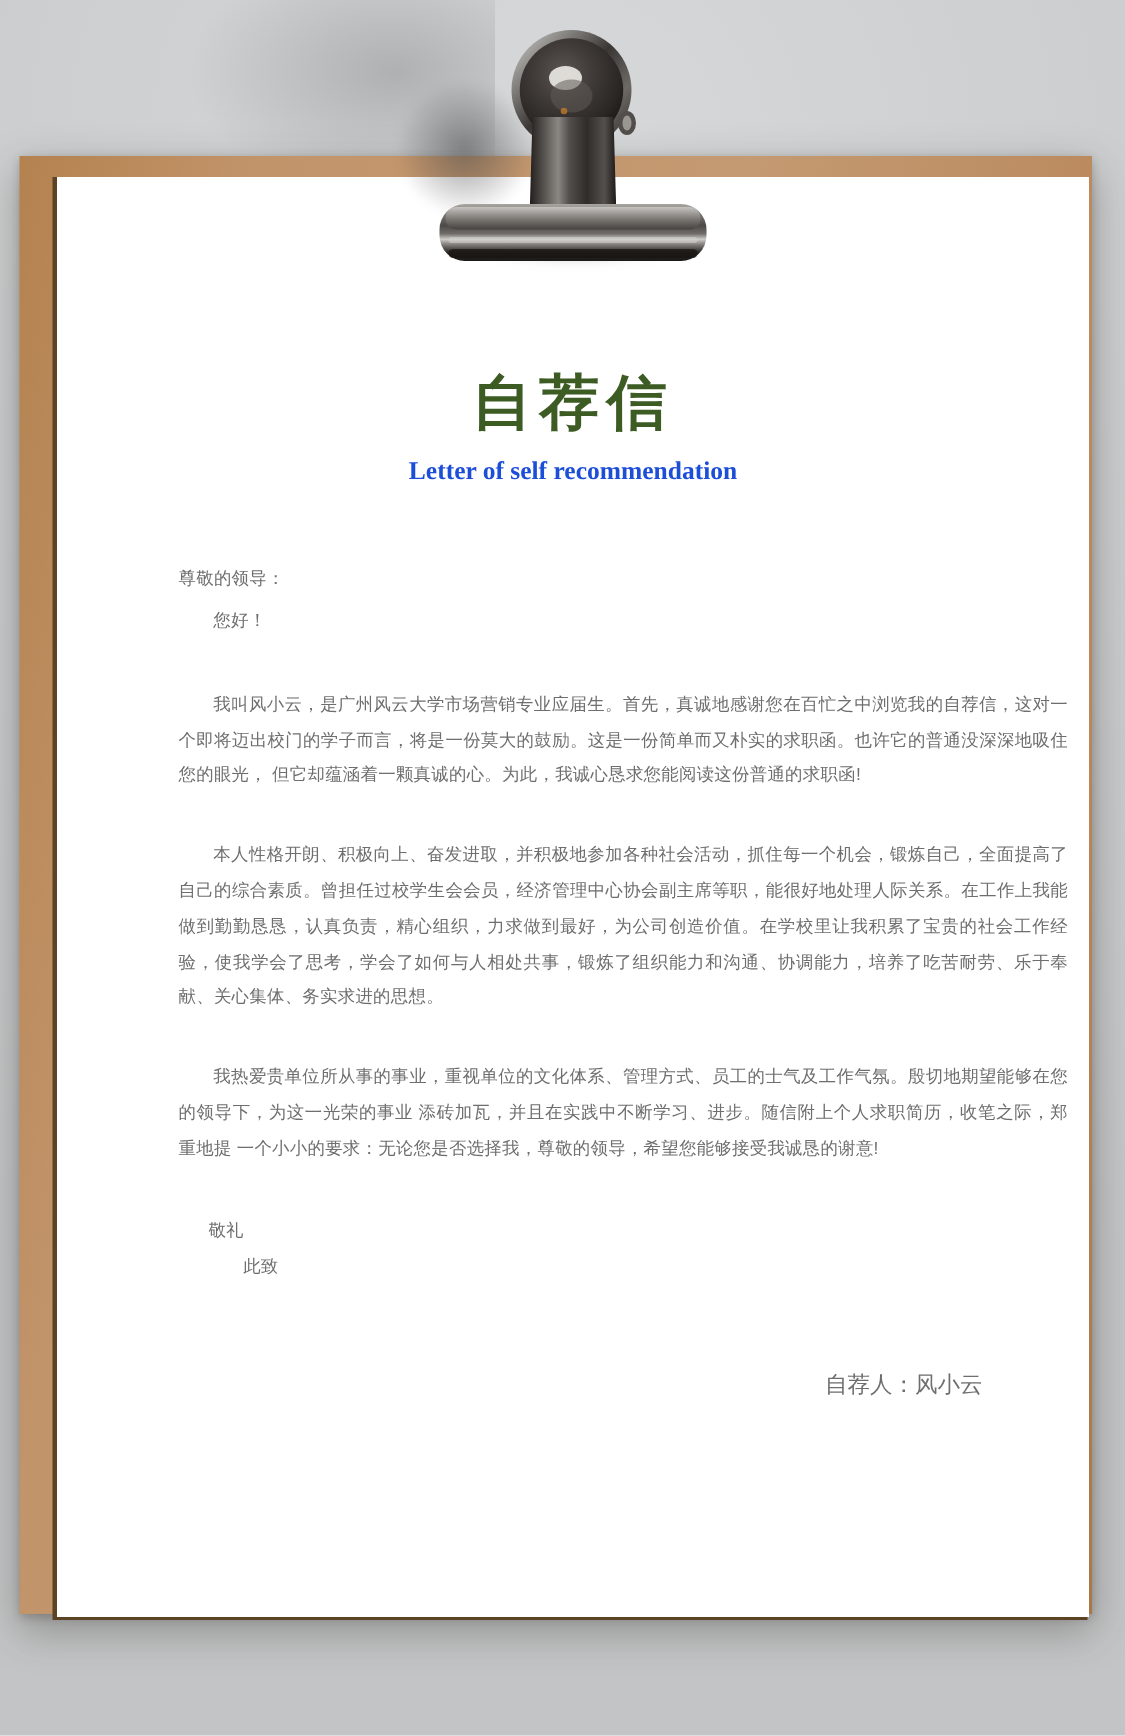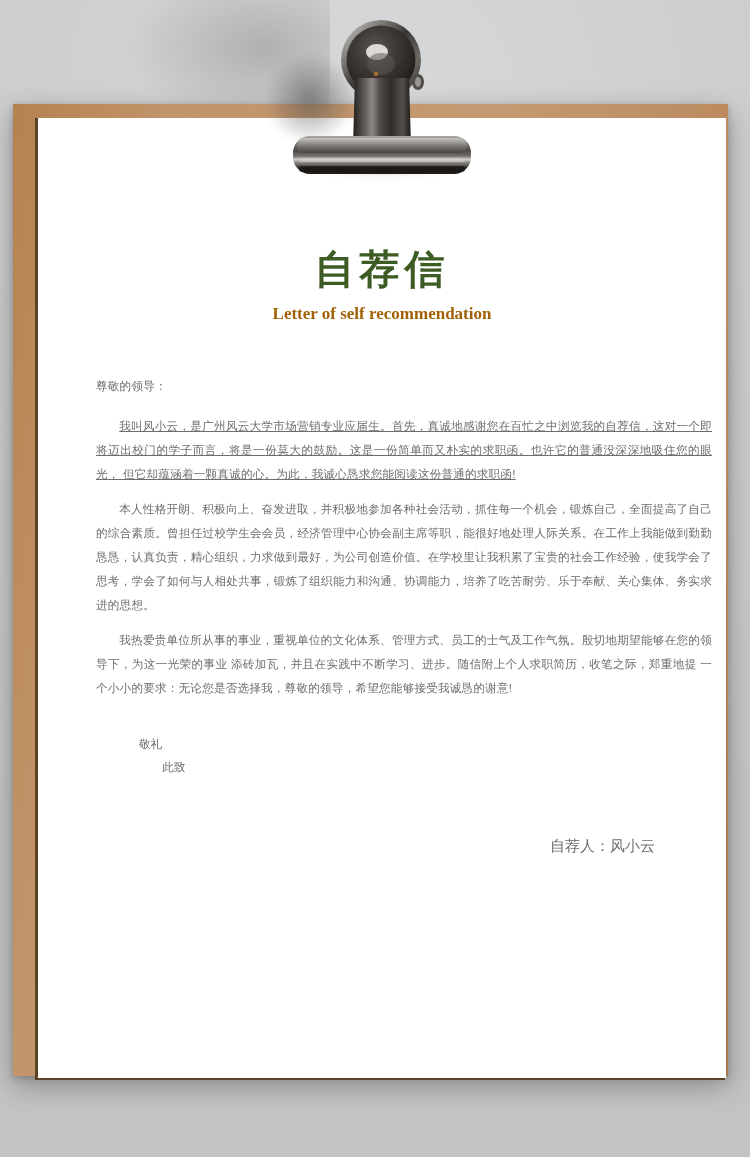--- a/index.html
+++ b/index.html
@@ -85,43 +85,43 @@
     font-weight: 700;
     letter-spacing: 5px;
     color: #3d5c23;
     line-height: 1.15;
     margin: 0;
   }
   #doc-subtitle {
     font-family: "Liberation Serif", "DejaVu Serif", serif;
     font-size: 17px;
     font-weight: 700;
-    color: #a16207;
+    color: #1d4ed8;
     margin: 12px 0 0 0;
     line-height: 1.2;
   }
 
   .body-block {
     margin: 50px 0 0 0;
-    padding: 0 14px 0 58px;
+    padding: 0 14px 0 81px;
   }
   .body-text {
     font-family: "Liberation Sans", "DejaVu Sans", sans-serif;
     font-size: 11.6px;
     color: #6e6e6e;
     line-height: 2.05;
     text-align: justify;
     text-justify: inter-ideograph;
     margin: 0;
     letter-spacing: 0.2px;
   }
   .salutation { margin-bottom: 4px; }
   .indent { text-indent: 2em; }
-  .para { margin-top: 16px; text-decoration: underline; }
-  .gap-lg { margin-top: 12px; }
+  .para { margin-top: 32px; }
+  .gap-lg { margin-top: 29px; }
 
   .closing-block {
     padding: 0 14px 0 101px;
     margin-top: 32px;
   }
   .closing-line {
     font-family: "Liberation Sans", "DejaVu Sans", sans-serif;
     font-size: 11.6px;
     color: #6e6e6e;
     line-height: 2.05;
@@ -181,20 +181,21 @@
     <div id="paper">
       <div id="letter">
 
         <div class="title-block">
           <h1 id="doc-title">自荐信</h1>
           <p id="doc-subtitle">Letter of self recommendation</p>
         </div>
 
         <div class="body-block">
           <p class="body-text salutation">尊敬的领导：</p>
+          <p class="body-text indent">您好！</p>
           <p class="body-text indent para">我叫风小云，是广州风云大学市场营销专业应届生。首先，真诚地感谢您在百忙之中浏览我的自荐信，这对一个即将迈出校门的学子而言，将是一份莫大的鼓励。这是一份简单而又朴实的求职函。也许它的普通没深深地吸住您的眼光， 但它却蕴涵着一颗真诚的心。为此，我诚心恳求您能阅读这份普通的求职函!</p>
           <p class="body-text indent gap-lg">本人性格开朗、积极向上、奋发进取，并积极地参加各种社会活动，抓住每一个机会，锻炼自己，全面提高了自己的综合素质。曾担任过校学生会会员，经济管理中心协会副主席等职，能很好地处理人际关系。在工作上我能做到勤勤恳恳，认真负责，精心组织，力求做到最好，为公司创造价值。在学校里让我积累了宝贵的社会工作经验，使我学会了思考，学会了如何与人相处共事，锻炼了组织能力和沟通、协调能力，培养了吃苦耐劳、乐于奉献、关心集体、务实求进的思想。</p>
           <p class="body-text indent gap-lg">我热爱贵单位所从事的事业，重视单位的文化体系、管理方式、员工的士气及工作气氛。殷切地期望能够在您的领导下，为这一光荣的事业 添砖加瓦，并且在实践中不断学习、进步。随信附上个人求职简历，收笔之际，郑重地提 一个小小的要求：无论您是否选择我，尊敬的领导，希望您能够接受我诚恳的谢意!</p>
         </div>
 
         <div class="closing-block">
           <p class="closing-line">敬礼</p>
           <p class="closing-line closing-indent">此致</p>
         </div>
 

